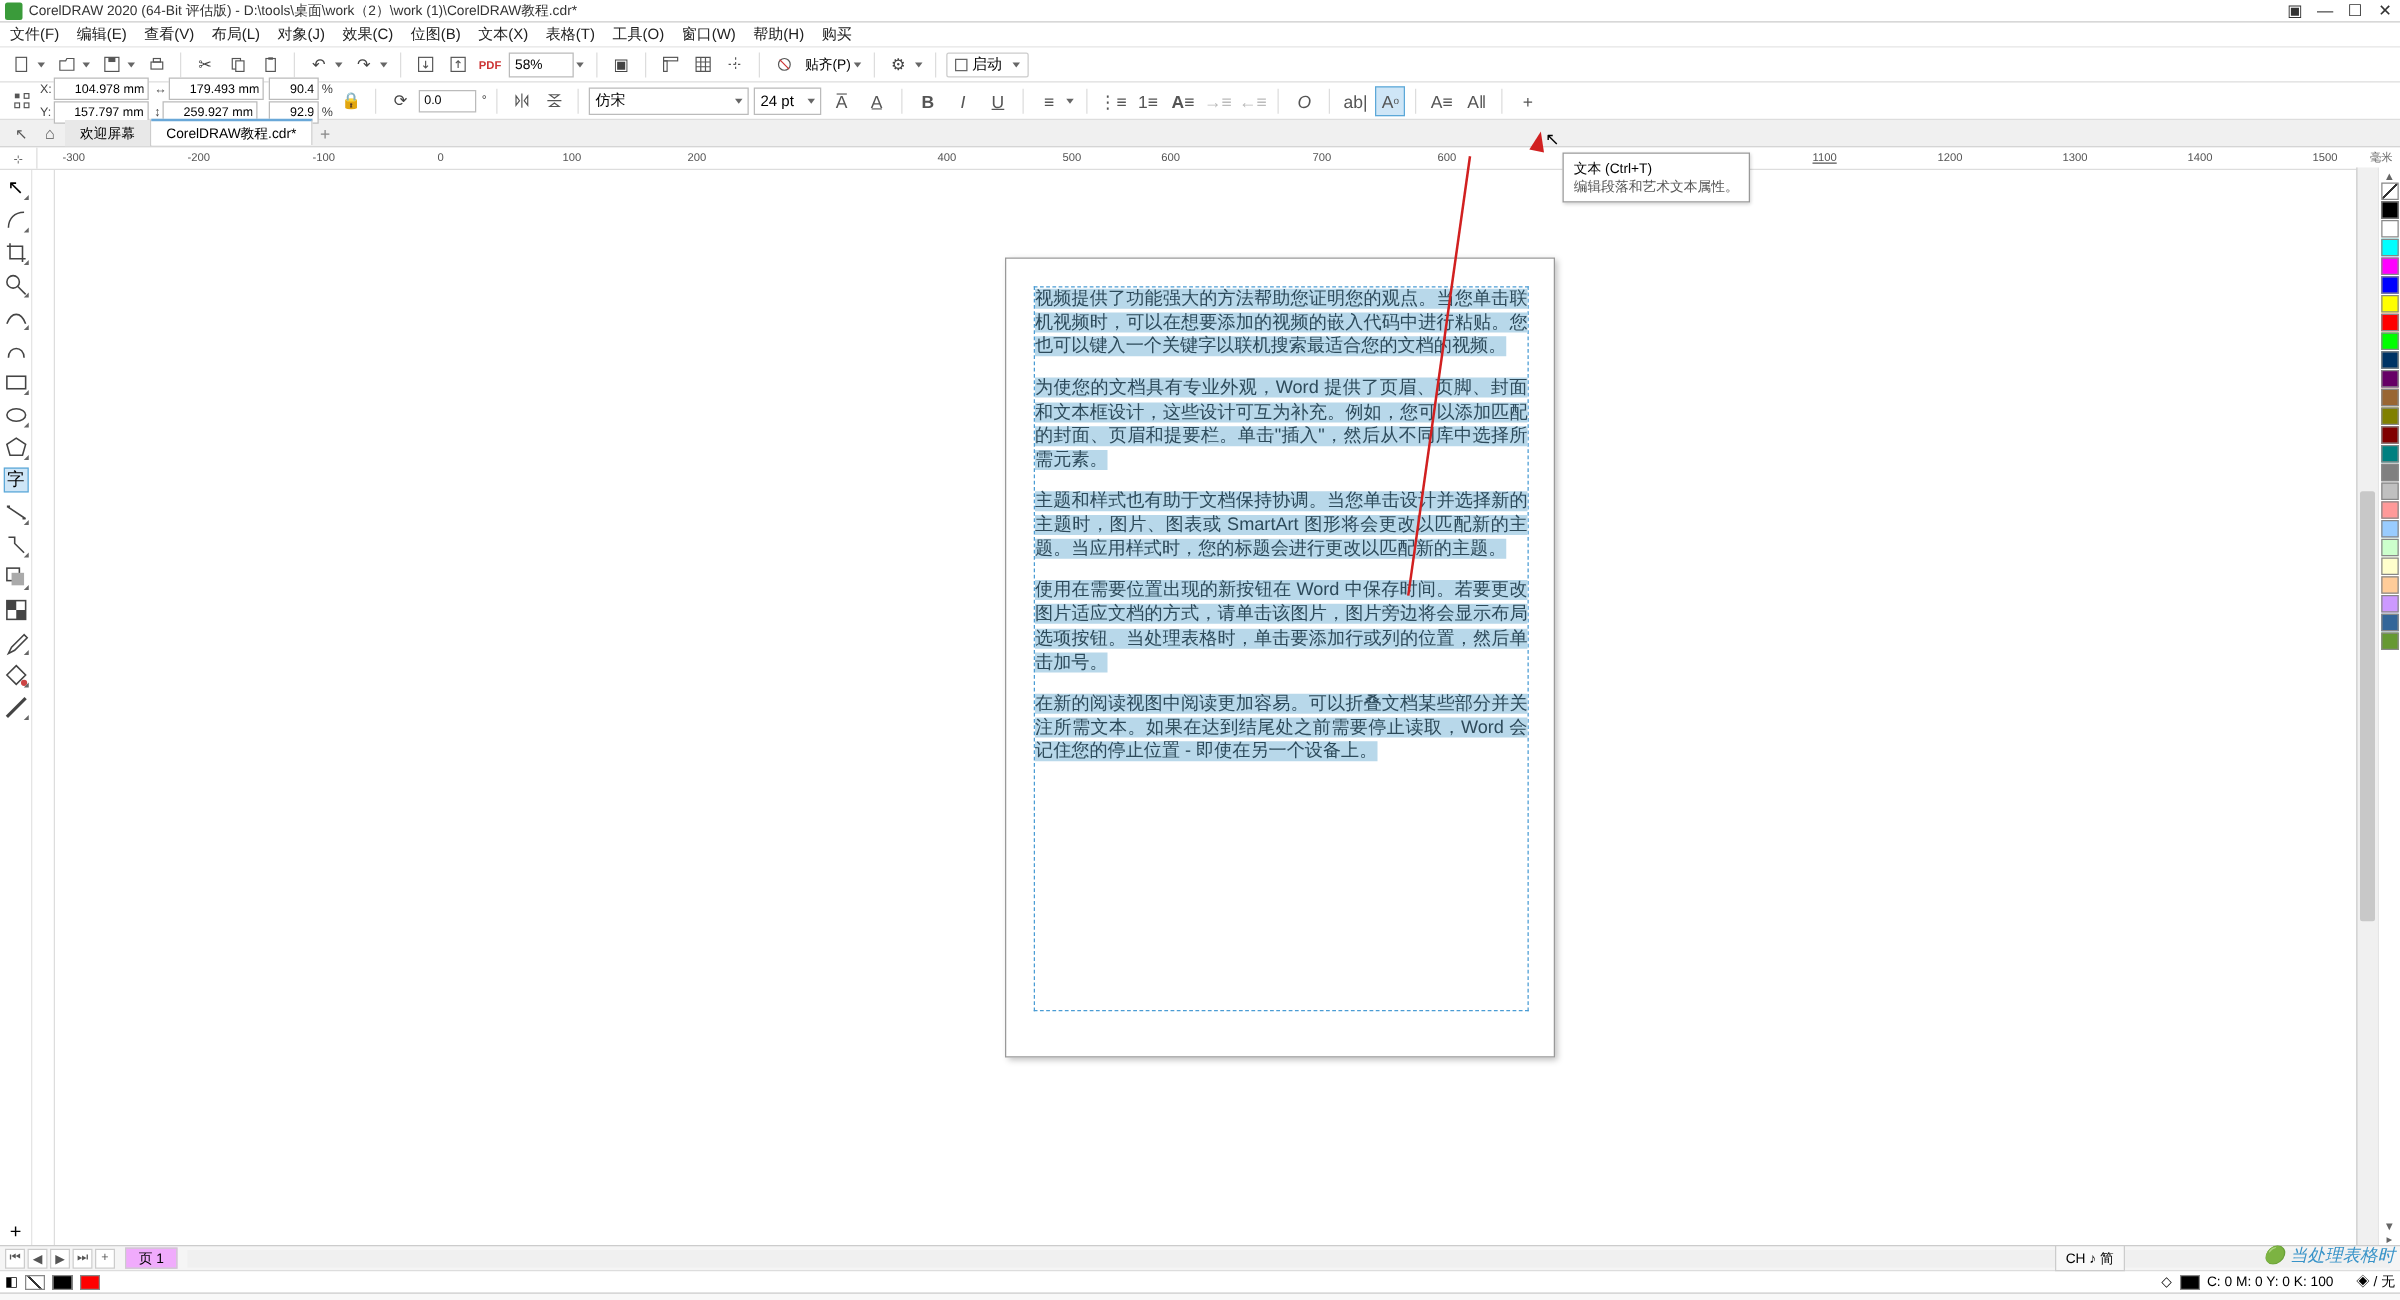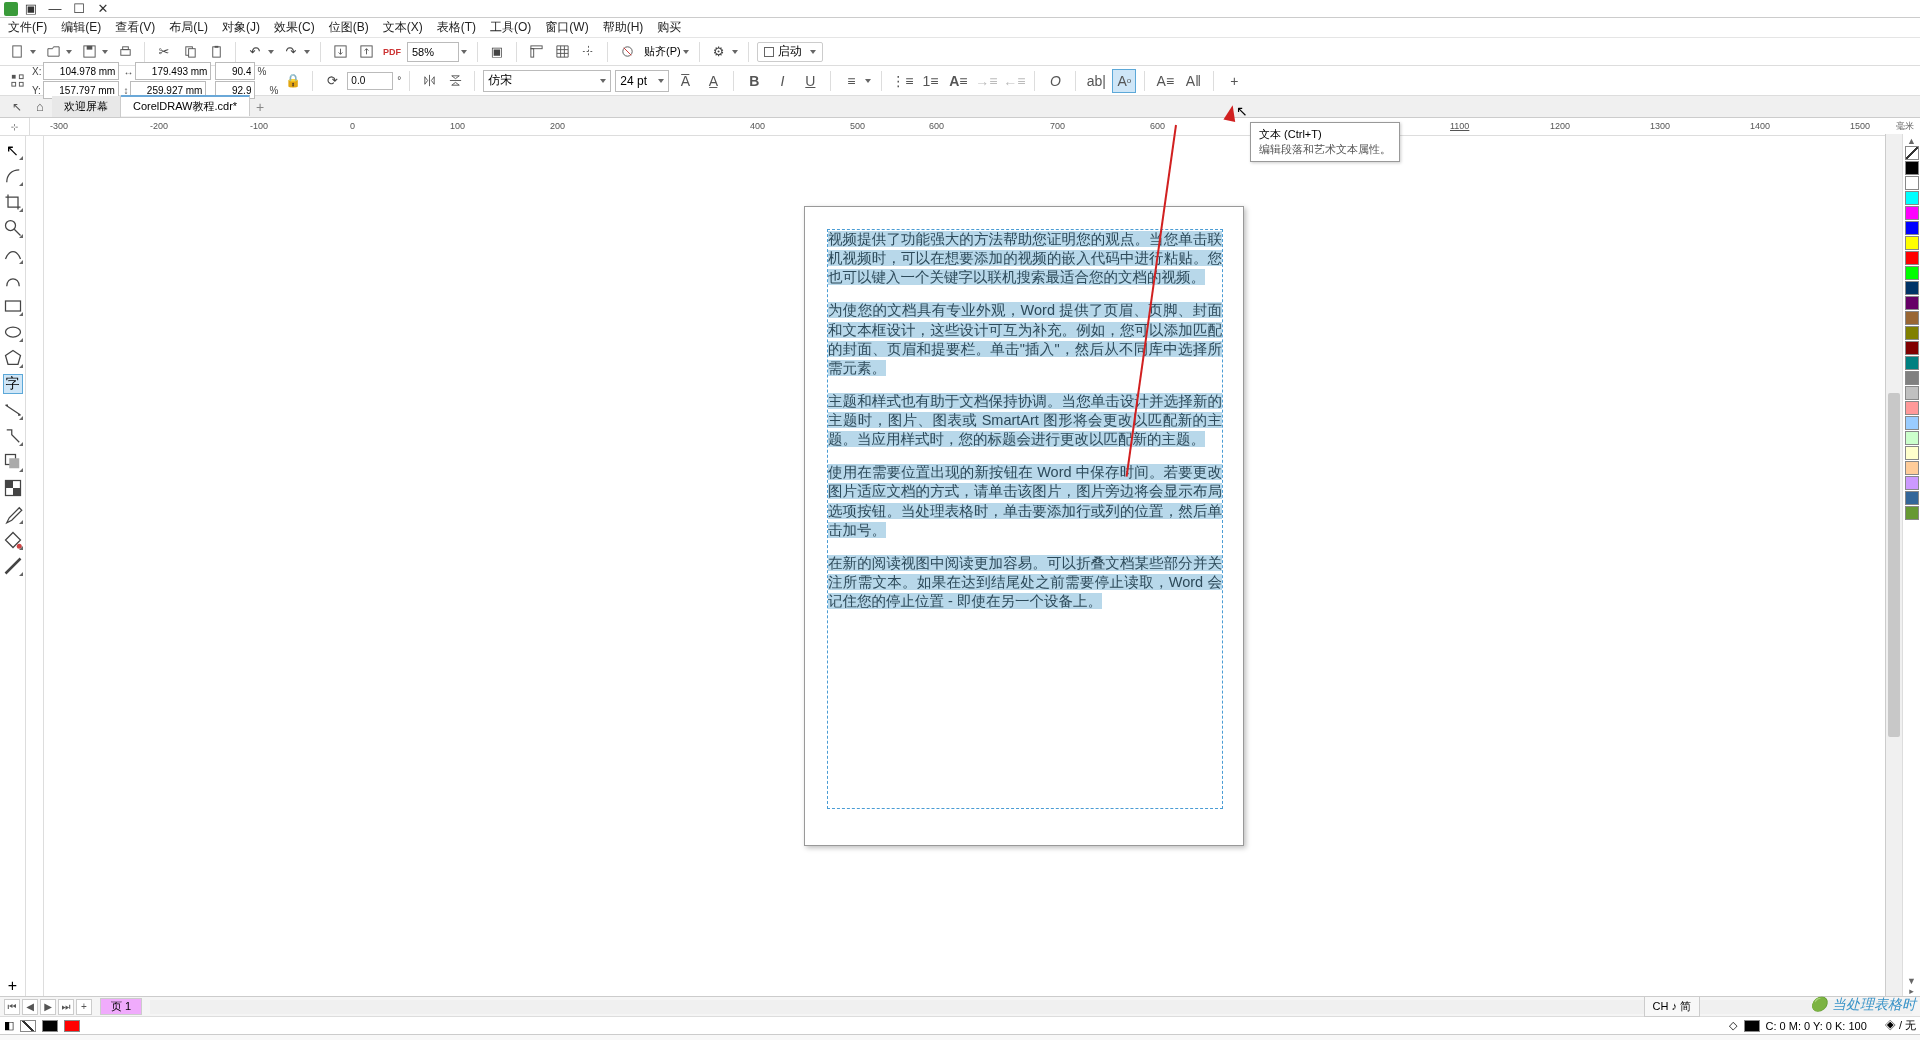--- a/index.html
+++ b/index.html
@@ -74,20 +74,21 @@
 .statusbar .gear { font-size:13px;}
 .watermark { position:absolute; right:4px; bottom:26px; font-size:14px; color:#3893c8; font-style:italic;}
 .tri { display:inline-block; width:0; height:0; border-left:3px solid transparent; border-right:3px solid transparent; border-top:4px solid #666; vertical-align:middle;}
 svg { overflow:visible; }
 </style>
 </head>
 <body>
 
 <div class="titlebar">
   <span class="app-icon"></span>
+  <span class="titlebar-text">CorelDRAW 2020 (64-Bit 评估版) - D:\tools\桌面\work（2）\work (1)\CorelDRAW教程.cdr*</span>
   <div class="titlebar-btns">
     <span>▣</span>
     <span>—</span>
     <span>☐</span>
     <span>✕</span>
   </div>
 </div>
 
 <div class="menubar">
   <span>文件(F)</span>
@@ -253,21 +254,21 @@
           <input class="coord-input" value="259.927 mm" style="">
         </div>
     </div>
   </div>
   <div class="coord-grid">
     <div style="display:flex;flex-direction:column;gap:1px;">
       <div style="display:flex;align-items:center;gap:2px;">
           <input class="small-input" value="90.4" style="">
           <span class="coord-label">%</span>
         </div>
-      <div style="display:flex;align-items:center;gap:14px;">
+      <div style="display:flex;align-items:center;gap:2px;">
           <input class="small-input" value="92.9" style="">
           <span class="coord-label">%</span>
         </div>
     </div>
   </div>
   <span class="tbtn">🔒</span>
   <span class="sep"></span>
   <span class="tbtn">⟳</span>
   <input class="rot-input" value="0.0" style="">
     <span class="coord-label">°</span>

